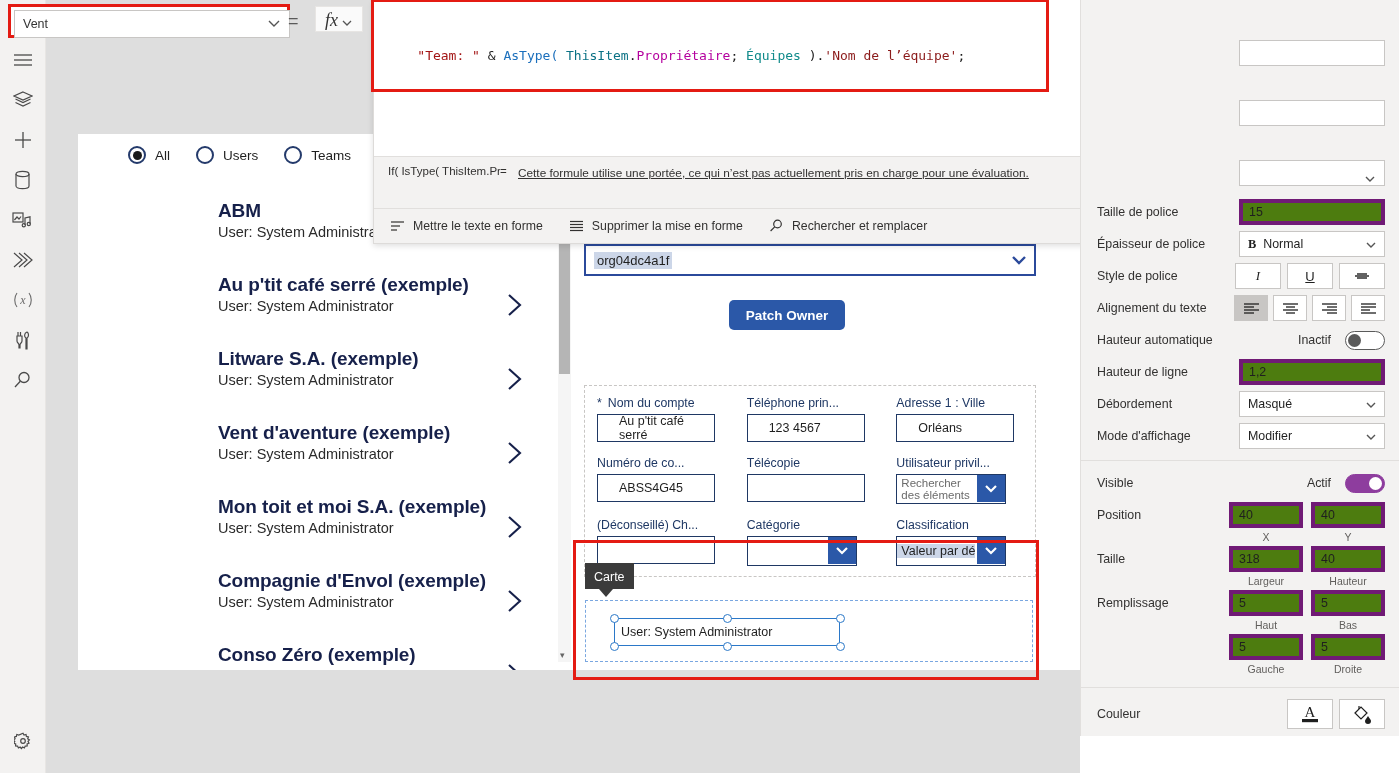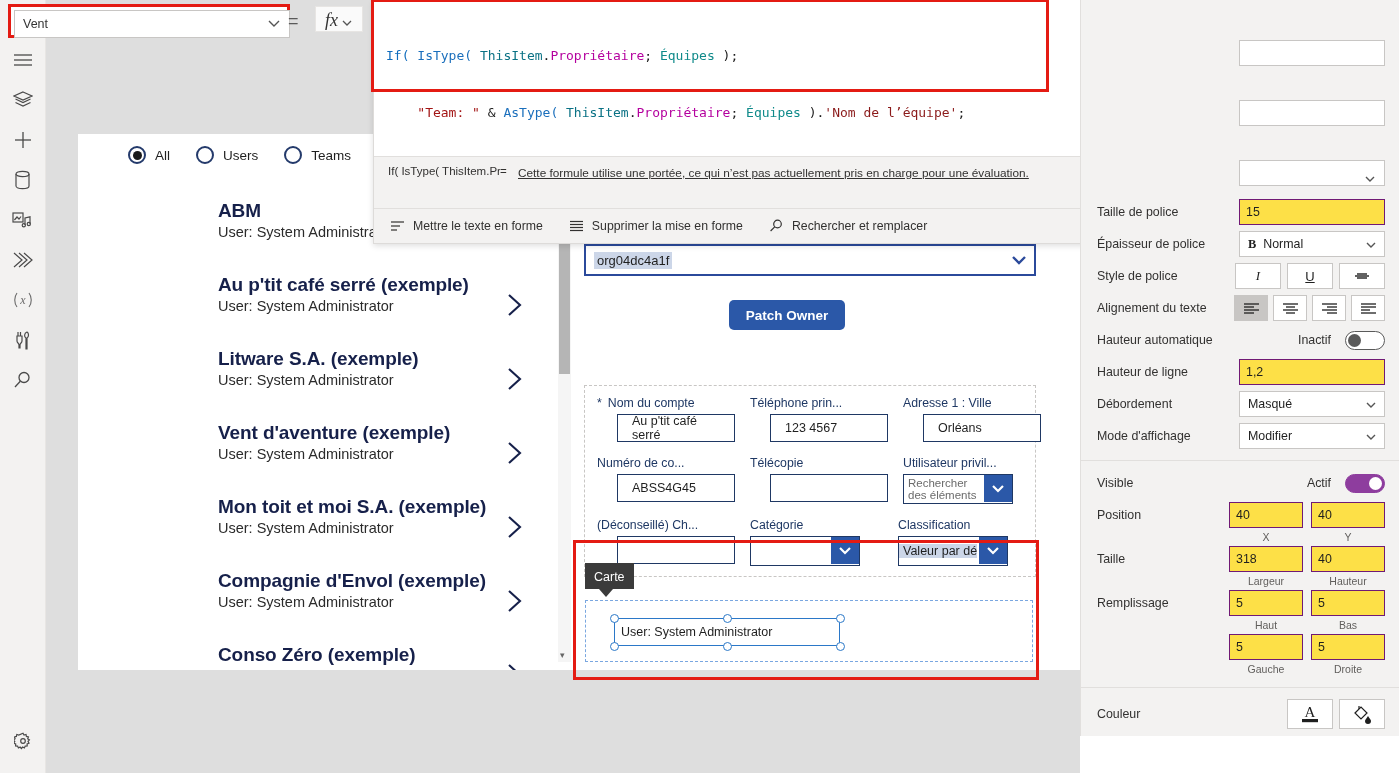--- a/index.html
+++ b/index.html
@@ -173,21 +173,21 @@
   .form-grid {
     position:absolute; left:0px; top:141px; width:452px; padding:10px 12px 8px 12px;
     border:1px dashed #c8c6c4;
   }
   .fg-row { display:flex; gap:23px; margin-bottom:14px; }
   .fg-col { width:130px; }
   .fg-label { font-size:12.3px; color:#1f3864; margin-bottom:4px; white-space:nowrap; }
   .fg-label .star { color:#1f3864; margin-right:6px; }
   .fg-input {
     width:110px; height:28px; border:1.6px solid #1f3864; background:#fff;
-    font-size:12.5px; color:#1f1f1f; display:flex; align-items:center; padding:0 14px;margin-left:20px;
+    font-size:12.5px; color:#1f1f1f; display:flex; align-items:center; padding:0 21px;
   }
   .fg-input.w130 { width:118px; }
   .fg-combo { position:relative; width:110px; height:30px; border:1.6px solid #1f3864; background:#fff; display:flex; align-items:center; }
   .fg-combo .ph { font-size:11.5px; color:#6b6b6b; line-height:12.5px; padding-left:4px; width:80px; }
   .fg-combo .cv { font-size:12.5px; color:#1f1f1f; padding-left:4px; background:#ccd6e8; }
   .fg-combo .btn {
     position:absolute; right:0; top:0; width:28px; height:27px; background:#2b58a8;
     display:flex; align-items:center; justify-content:center;
   }
   .fg-combo.blank .btn { height:27px; }
@@ -234,21 +234,21 @@
   .p-label { flex:1 1 auto; font-size:12.4px; color:#323130; }
   .p-ctrl { display:flex; align-items:center; gap:6px; }
   .p-select {
     position:relative; width:146px; height:26px; border:1px solid #c8c6c4; background:#ffffff;
     display:flex; align-items:center; padding:0 24px 0 8px; font-size:12.4px; color:#1f1f1f;
     cursor:pointer;
   }
   .p-select .ch { position:absolute; right:7px; top:6px; }
   .p-select .bold-b { font-weight:bold; margin-right:7px; font-family:"Liberation Serif", serif; }
   .p-input {
-    width:74px; height:26px; border:1px solid #701a75; background:#fde047;
+    width:74px; height:26px; border:4px solid #701a75; background:#4d7c0f;
     display:flex; align-items:center; padding:0 6px; font-size:12.4px; color:#1f1f1f;
   }
   .p-btn {
     width:34px; height:26px; border:1px solid #c8c6c4; background:#ffffff;
     display:flex; align-items:center; justify-content:center; cursor:pointer;
     font-size:13px; color:#1f1f1f;
   }
   .p-btn.sel { background:#c8c6c4; }
   .p-btn.italic { font-family:"Liberation Serif", serif; font-style:italic; }
   .p-btn.underline { text-decoration:underline; }
@@ -538,21 +538,20 @@
   <span class="handle" style="left:24px; top:41px;"></span>
   <span class="handle" style="left:137px; top:41px;"></span>
   <span class="handle" style="left:250px; top:41px;"></span>
 </div>
 
 <div class="tooltip-carte">Carte</div>
 <div class="red-box"></div>
 
 <div class="formula-panel">
   <div class="formula-editor">
-    <span class="ln"><span class="tok-fn">If(</span><span class="tok-plain"> </span><span class="tok-fn2">IsType(</span><span class="tok-plain"> </span><span class="tok-this">ThisItem</span><span class="tok-punct">.</span><span class="tok-prop">Propriétaire</span><span class="tok-punct">; </span><span class="tok-ent">Équipes</span><span class="tok-punct"> );</span></span>
     <span class="ln"><span class="tok-plain">    </span><span class="tok-str">"Team: "</span><span class="tok-punct"> &amp; </span><span class="tok-fn2">AsType(</span><span class="tok-plain"> </span><span class="tok-this">ThisItem</span><span class="tok-punct">.</span><span class="tok-prop">Propriétaire</span><span class="tok-punct">; </span><span class="tok-ent">Équipes</span><span class="tok-punct"> ).</span><span class="tok-strq">'Nom de l’équipe'</span><span class="tok-punct">;</span></span>
     
   </div>
   <div class="formula-box-outline"></div>
 
   <div class="formula-status">
     <div class="fs-left">If( IsType( ThisItem.Propriétaire; Équipes ); "T...</div>
     <div class="fs-eq">=</div>
     <div class="fs-msg">Cette formule utilise une portée, ce qui n’est pas actuellement pris en charge pour une évaluation.</div>
     <div class="fs-type"><span>Type de données :</span><b>texte</b></div>

